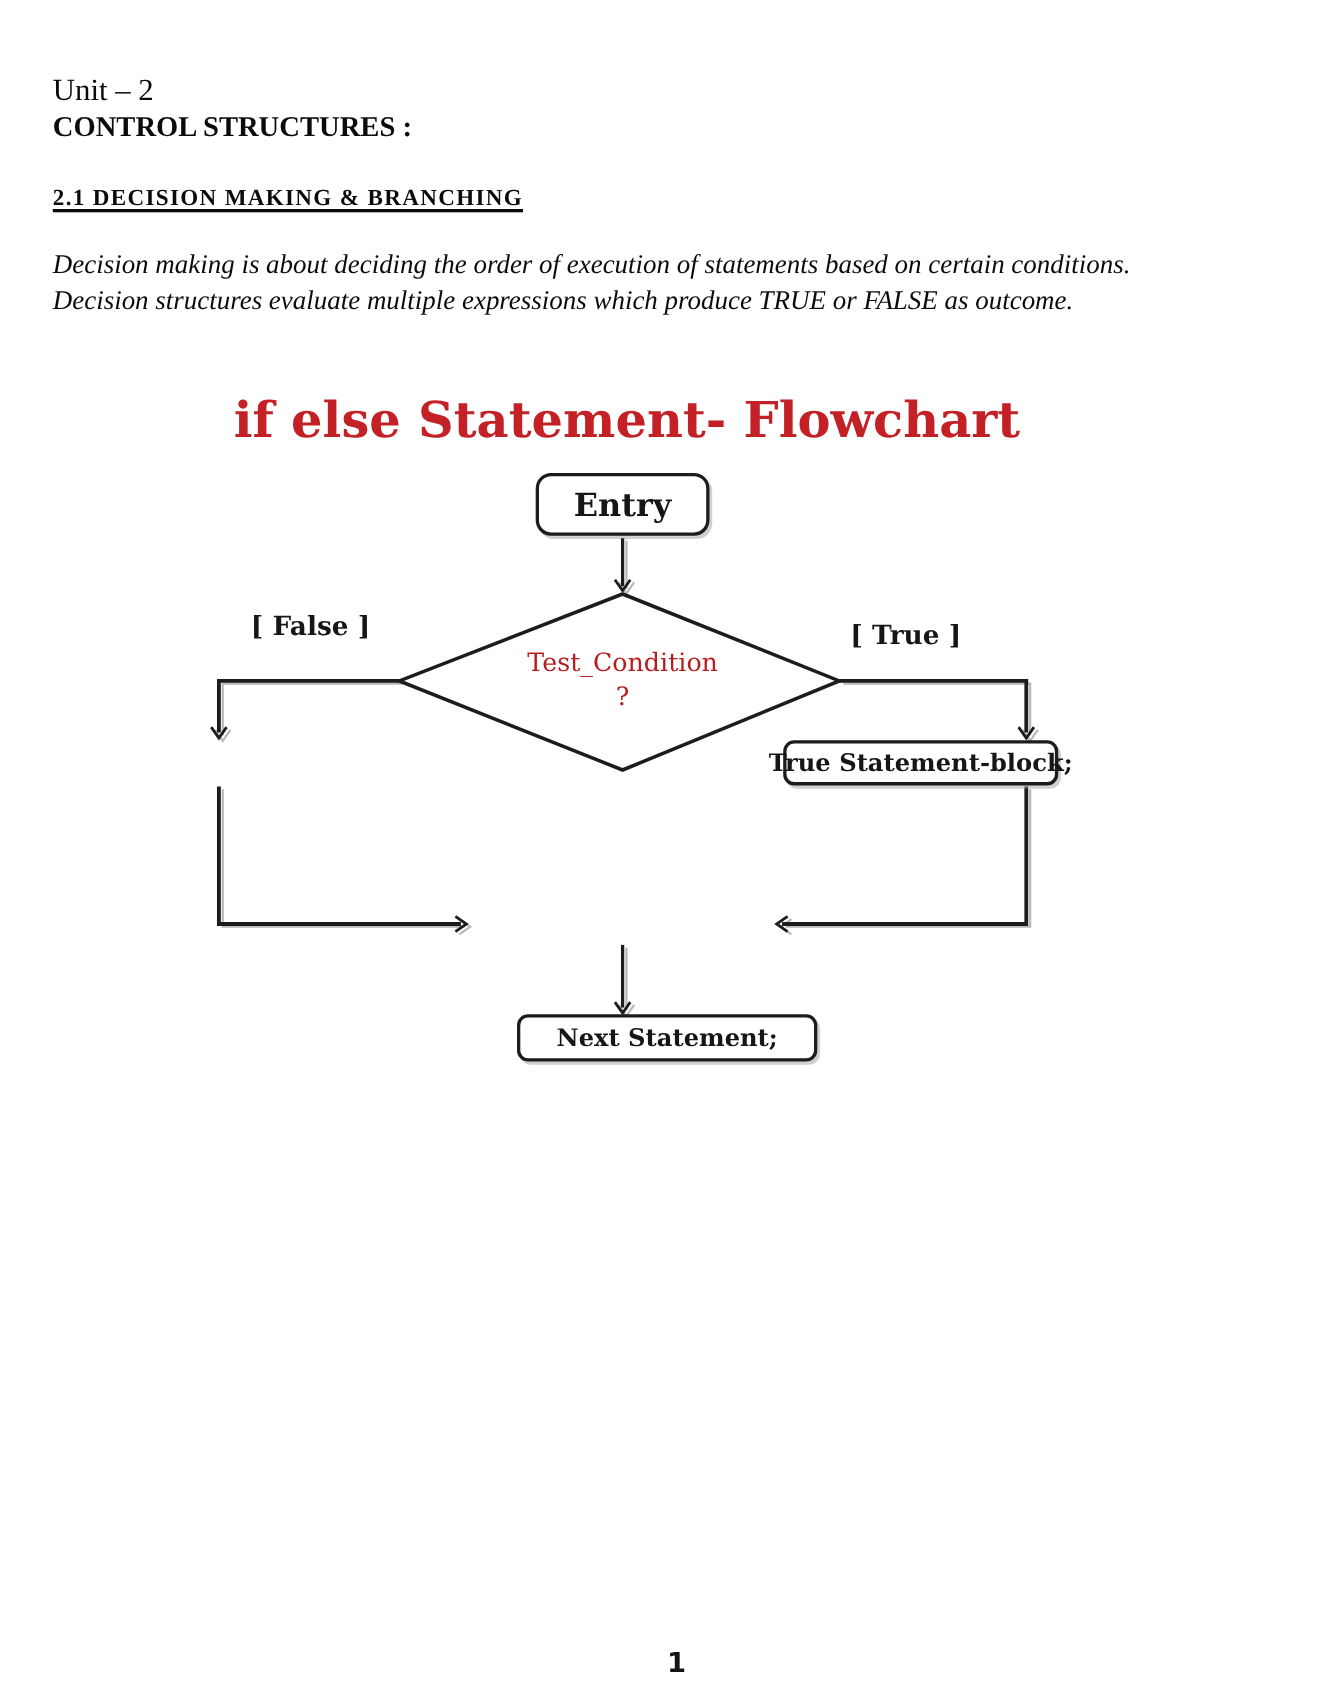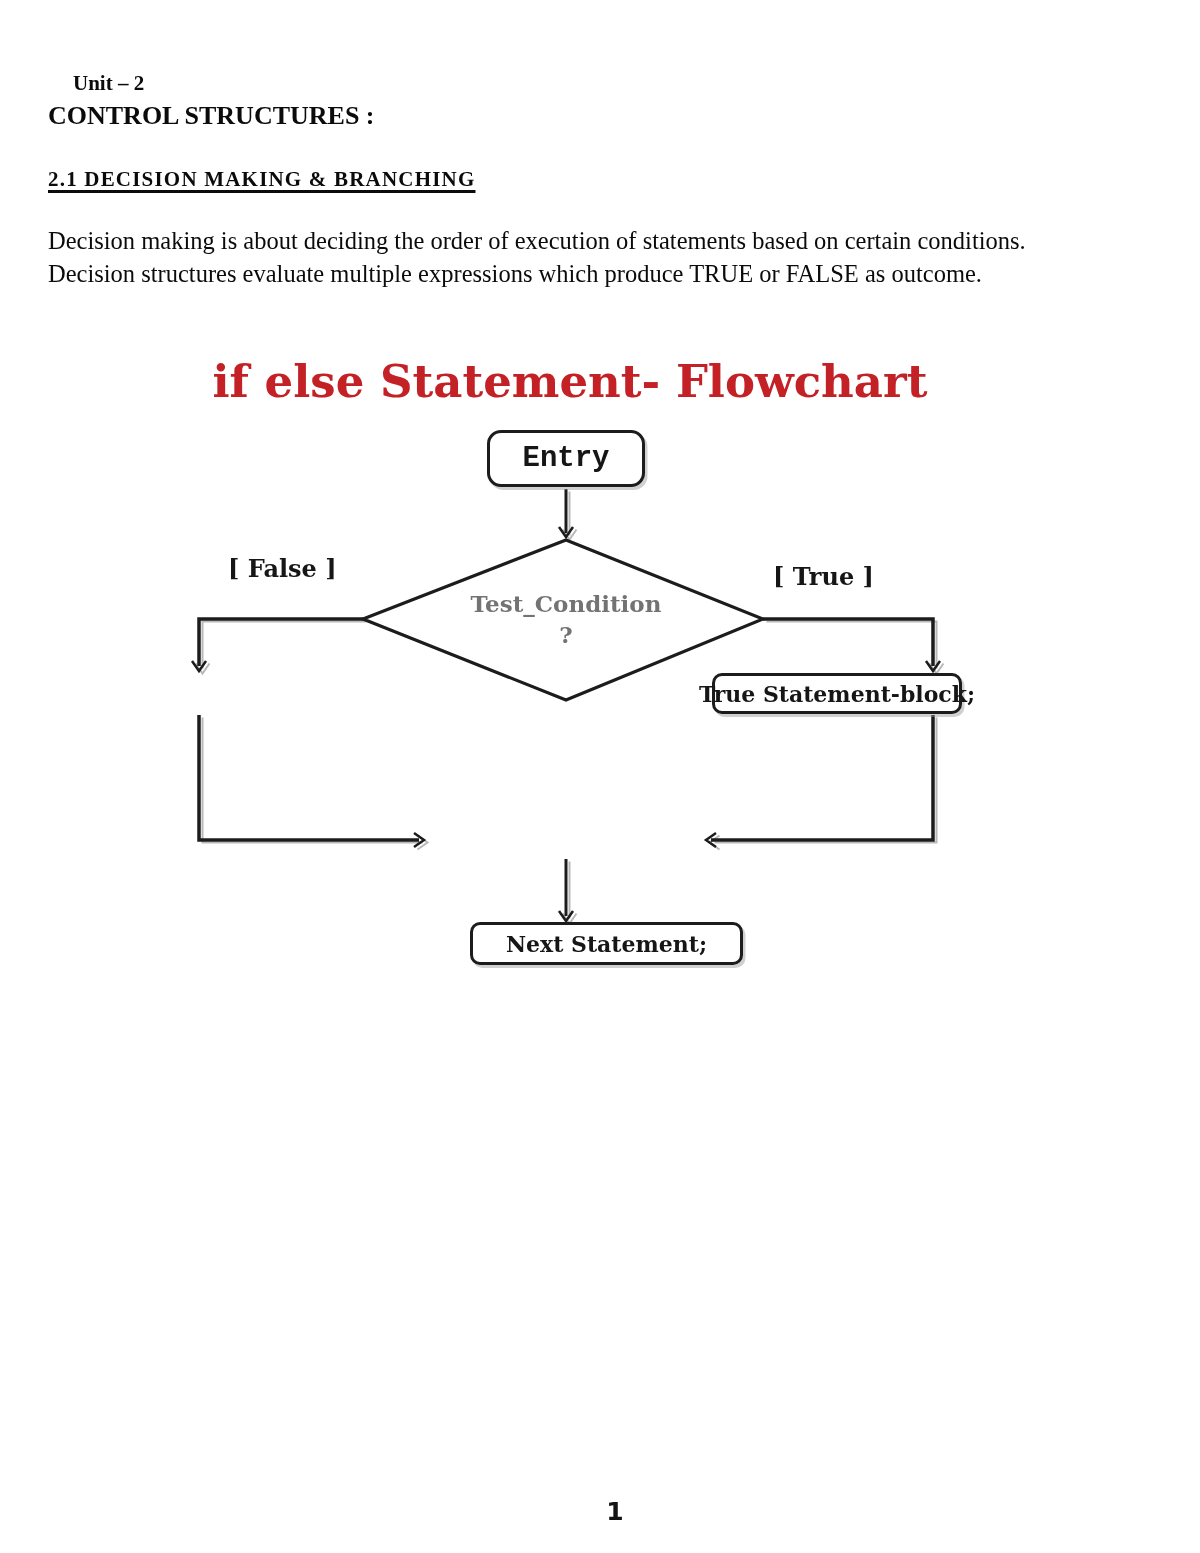--- a/index.html
+++ b/index.html
@@ -5,31 +5,31 @@
   html,body{margin:0;padding:0;background:#ffffff;}
   .page{
     position:relative;
     width:1200px;height:1553px;
     background:#ffffff;
     font-family:"Liberation Serif",serif;
     color:#0b0b0b;
     overflow:hidden;
   }
   .abs{position:absolute;}
-  #hdr-unit{left:48px;top:68px;font-size:21px;font-weight:bold;line-height:30px;white-space:nowrap;margin-left:25px;}
+  #hdr-unit{left:48px;top:68px;font-size:28px;font-weight:normal;line-height:30px;white-space:nowrap;}
   #hdr-ctrl{left:48px;top:101px;font-size:26px;font-weight:bold;line-height:30px;white-space:nowrap;}
   #hdr-section{
     left:48px;top:163px;font-size:21px;font-weight:bold;line-height:32px;white-space:nowrap;
     letter-spacing:1.2px;
     text-decoration:underline;
     text-decoration-thickness:3px;
     text-underline-offset:4px;
   }
   .para{left:48px;top:224px;width:1110px;font-size:24.5px;line-height:33px;}
-  .para div{white-space:nowrap;}
+  .para div{white-space:nowrap;font-style:italic;}
 
   
   #fc-title{
     left:170px;top:356px;width:800px;
     text-align:center;
     font-family:"DejaVu Serif",serif;
     font-weight:bold;
     font-size:45px;line-height:52px;
     white-space:nowrap;
   }
@@ -38,30 +38,30 @@
     background:#fff;
     border:3px solid #1c1c1c;
     border-radius:10px;
     box-shadow:2.5px 3px 0 rgba(150,150,150,0.45);
     display:flex;align-items:center;justify-content:center;
     font-family:"DejaVu Serif",serif;
     font-weight:bold;color:#161616;
     white-space:nowrap;
     box-sizing:border-box;
   }
-  #node-entry{left:487px;top:430px;width:158px;height:57px;font-size:29px;border-radius:14px;border-width:3.5px;font-family:Liberation Mono, monospace;}
+  #node-entry{left:487px;top:430px;width:158px;height:57px;font-size:29px;border-radius:14px;border-width:3.5px;}
   #node-false{left:95px;top:673px;width:315px;height:41px;font-size:22px;}
   #node-true{left:712px;top:673px;width:250px;height:41px;font-size:22px;}
   #node-stmtx{left:428px;top:817px;width:274px;height:41px;font-size:22px;}
   #node-next{left:430px;top:922px;width:273px;height:43px;font-size:22px;margin-left:40px;}
   #cond-text{
     left:441px;top:588px;width:250px;
     text-align:center;
-    font-family:"DejaVu Serif",serif;font-weight:bold;
-    font-size:23px;line-height:31px;color:#737373;
+    font-family:"DejaVu Serif",serif;font-weight:normal;
+    font-size:23px;line-height:31px;color:#b91c1c;
   }
   .edge-label{
     position:absolute;
     font-family:"DejaVu Serif",serif;font-weight:bold;
     font-size:24px;color:#161616;white-space:nowrap;
   }
   #lbl-false{left:228px;top:554px;}
   #lbl-true{left:773px;top:562px;text-align:right;}
   #fc-svg{left:0;top:340px;}
   #page-num{

